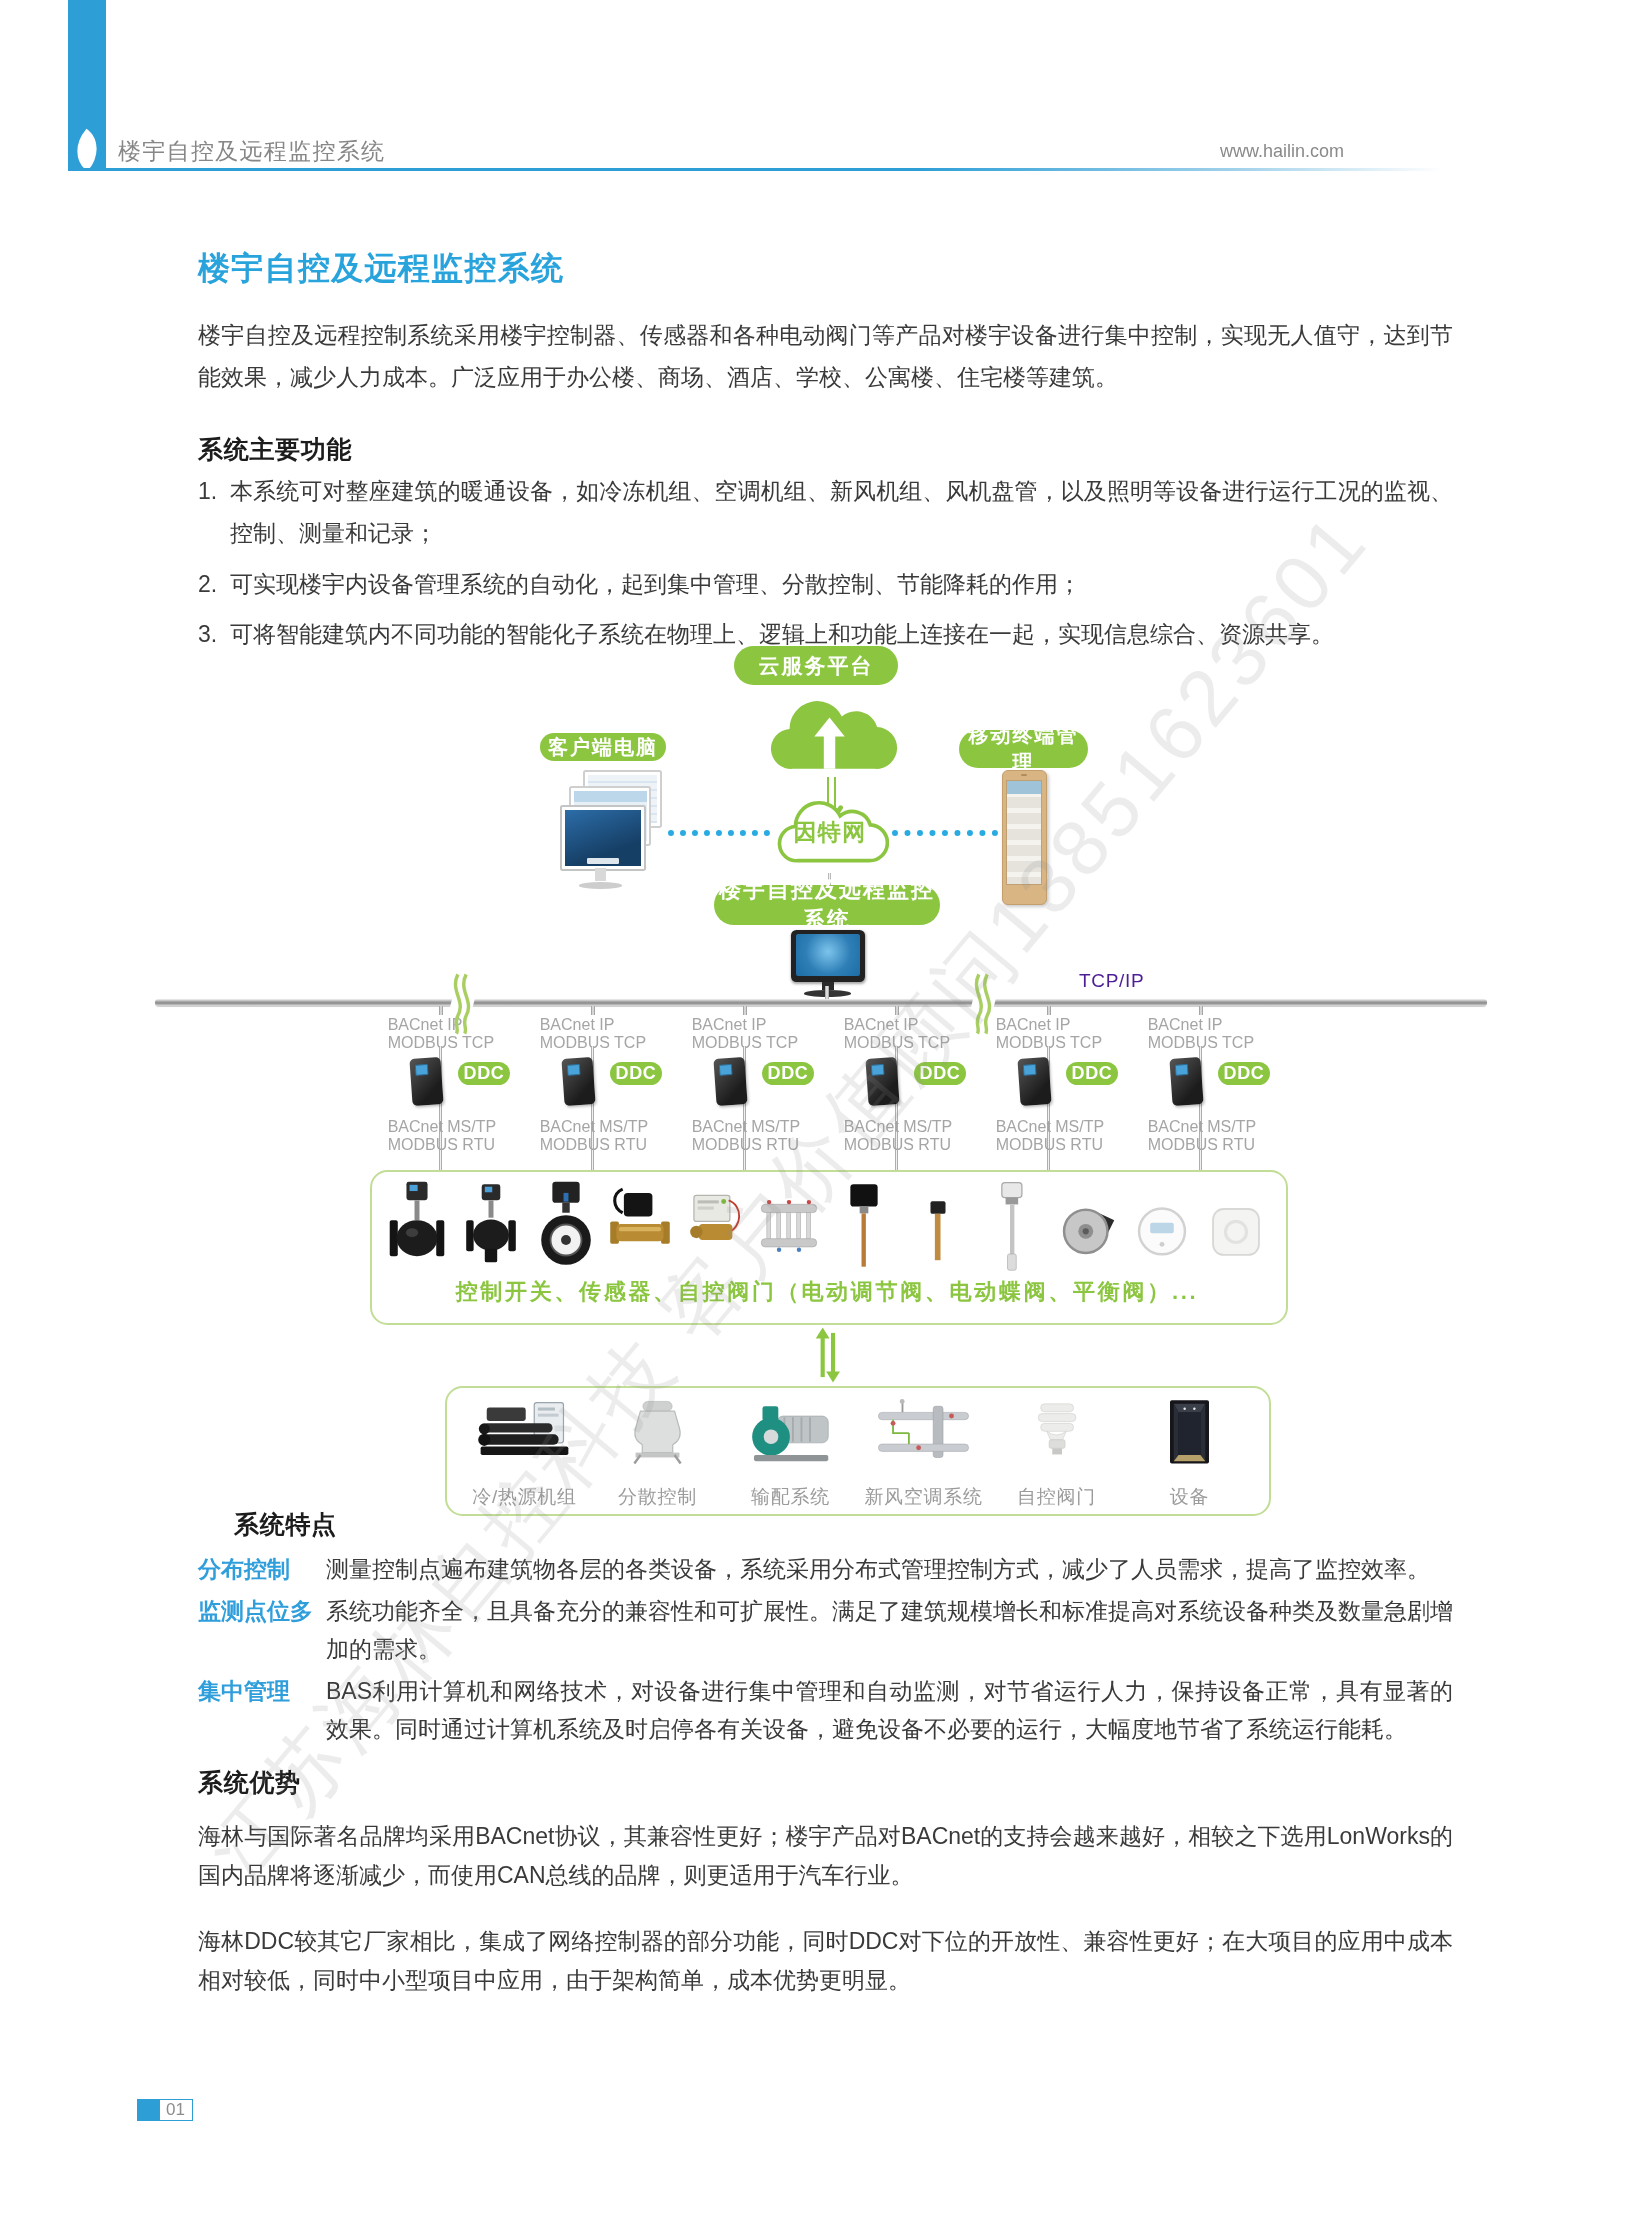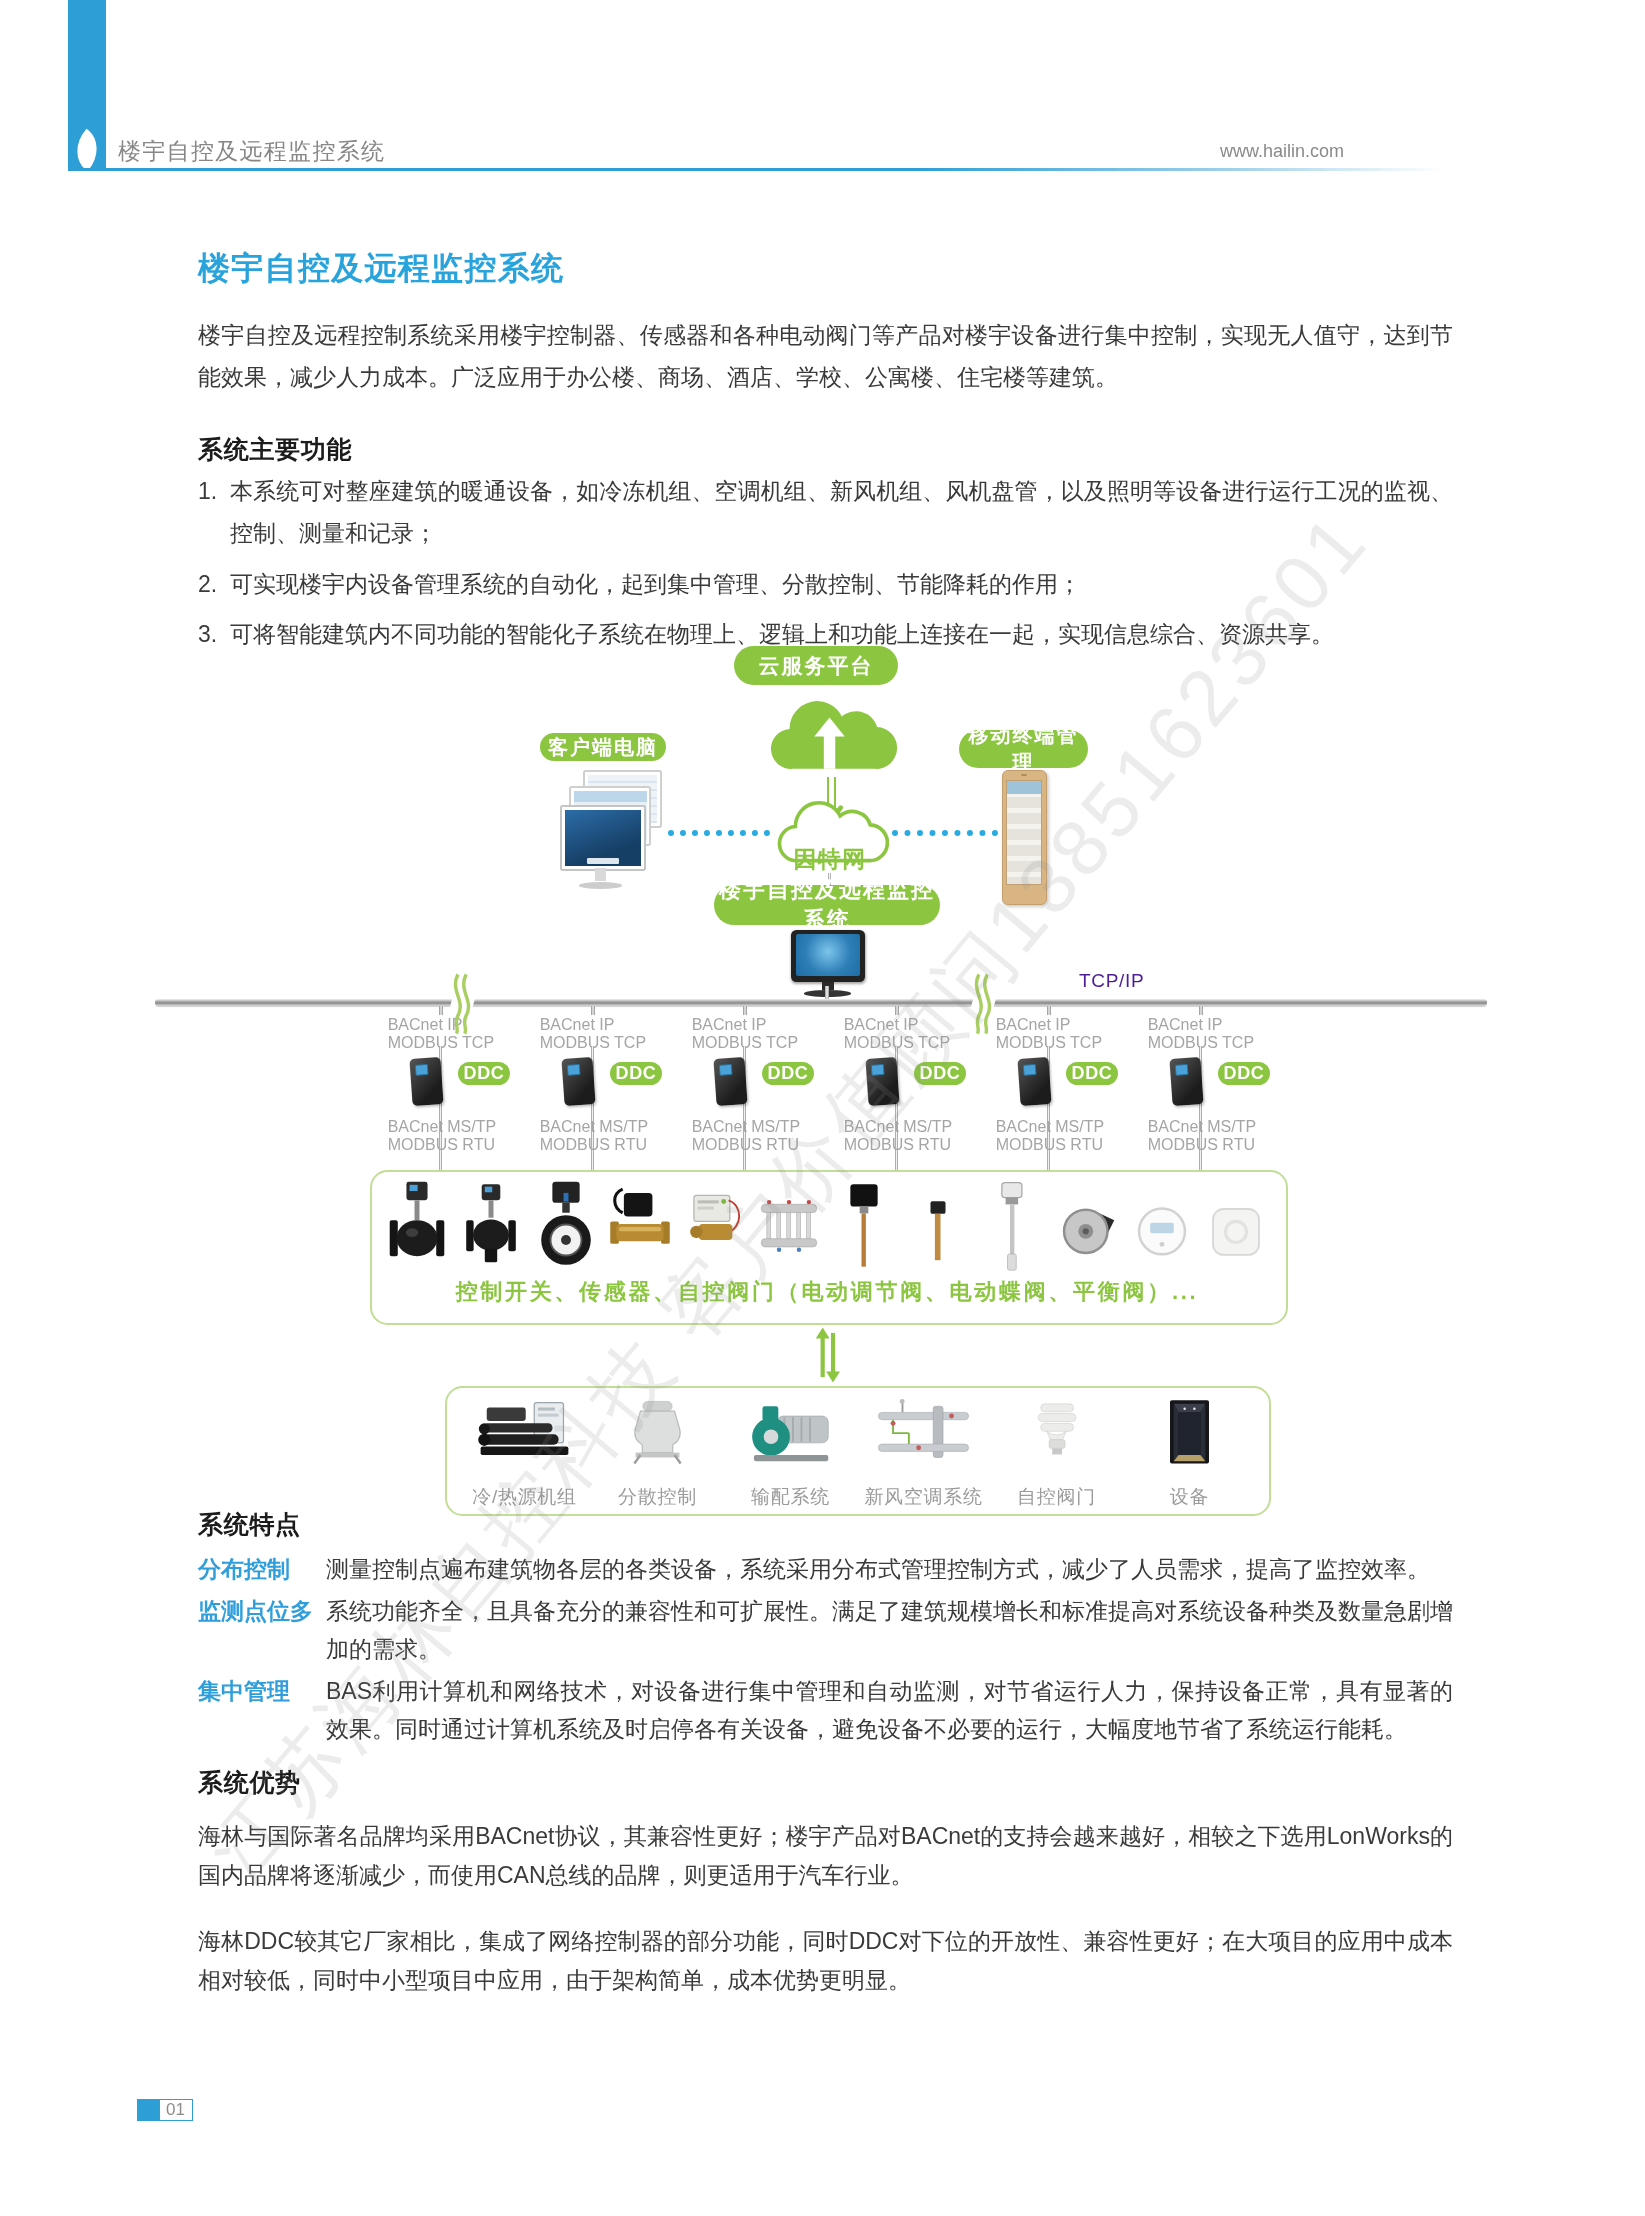--- a/index.html
+++ b/index.html
@@ -56,21 +56,21 @@
        color:var(--green);letter-spacing:2.7px;}
   .products-row{position:absolute;left:386px;top:1180px;width:881px;height:94px;display:flex;justify-content:space-between;align-items:flex-end;}
   .product{width:62px;height:94px;display:flex;align-items:flex-end;justify-content:center;}
 
   .equip-row{position:absolute;left:464px;top:1399px;width:786px;display:flex;justify-content:space-between;}
   .equip{display:flex;flex-direction:column;align-items:center;width:121px;}
   .equip .elabel{margin-top:16px;font-size:19px;color:#9b9b9b;letter-spacing:0.7px;}
 
   
   .features{position:absolute;left:198px;top:1508px;width:1255px;}
-  .features .sec-heading{margin-bottom:9.4px;}
+  .features .sec-heading{margin-bottom:9.4px;margin-left:36px;}
   .feature-row{display:grid;grid-template-columns:128px 1fr;font-size:23px;line-height:38px;margin-bottom:4px;}
   .feature-row .flabel{color:#2f9edb;font-weight:bold;}
   .feature-row .ftext{color:var(--body);text-align:justify;}
 
   .advantages{position:absolute;left:198px;top:1766px;width:1255px;}
   .advantages .sec-heading{margin-bottom:17.5px;}
   .advantages p{margin:0 0 27px 0;font-size:23px;line-height:39px;text-align:justify;color:var(--body);}
 
   
   .monitors{position:absolute;left:560px;top:770px;width:112px;height:134px;}
@@ -93,21 +93,21 @@
   .phone .pdot{position:absolute;left:17.5px;top:2.7px;width:6.7px;height:2.7px;border-radius:1.3px;background:#b08d5c;}
 
   .bas-monitor{position:absolute;left:791px;top:930px;width:74px;height:67px;}
   .bas-monitor .frame{position:absolute;left:0;top:0;width:74px;height:52px;background:#222;border-radius:5.4px;box-shadow:0.7px 1.3px 2.7px rgba(0,0,0,.35);}
   .bas-monitor .screen{position:absolute;left:4.7px;top:4px;width:64px;height:42px;border-radius:2px;
        background:radial-gradient(circle at 50% 42%,#7cc4ec 0%,#2f7fb7 55%,#1d6ca5 100%);}
   .bas-monitor .neck{position:absolute;left:31px;top:52px;width:12px;height:8px;background:#2a2a2a;}
   .bas-monitor .base{position:absolute;left:13.4px;top:60px;width:47px;height:6.7px;border-radius:50%;background:#333;}
 
   .shaft{position:absolute;left:827px;top:777px;width:5.4px;height:35px;background:#fff;border-left:2px solid var(--green);border-right:2px solid var(--green);}
-  .cloud-label{position:absolute;left:771px;top:844px;width:118px;text-align:center;font-size:23px;font-weight:600;color:var(--green);letter-spacing:1.3px;}
+  .cloud-label{position:absolute;left:771px;top:817px;width:118px;text-align:center;font-size:23px;font-weight:600;color:var(--green);letter-spacing:1.3px;}
 
   .watermark{position:absolute;left:789px;top:1196px;z-index:60;pointer-events:none;white-space:nowrap;
       font-size:79px;letter-spacing:5.4px;color:rgba(145,145,145,0.17);
       transform:translate(-50%,-50%) rotate(-50deg);}
 
   .page-badge{position:absolute;left:137px;top:2099px;width:54px;height:20px;border:1.3px solid var(--accent);background:#fff;}
   .page-badge .blue{position:absolute;left:0;top:0;width:21.5px;height:20px;background:var(--accent);}
   .page-badge .num{position:absolute;left:21.5px;top:0;width:32px;height:20px;display:flex;align-items:center;justify-content:center;font-size:17px;color:#8c8c8c;}
 </style>
 </head>

